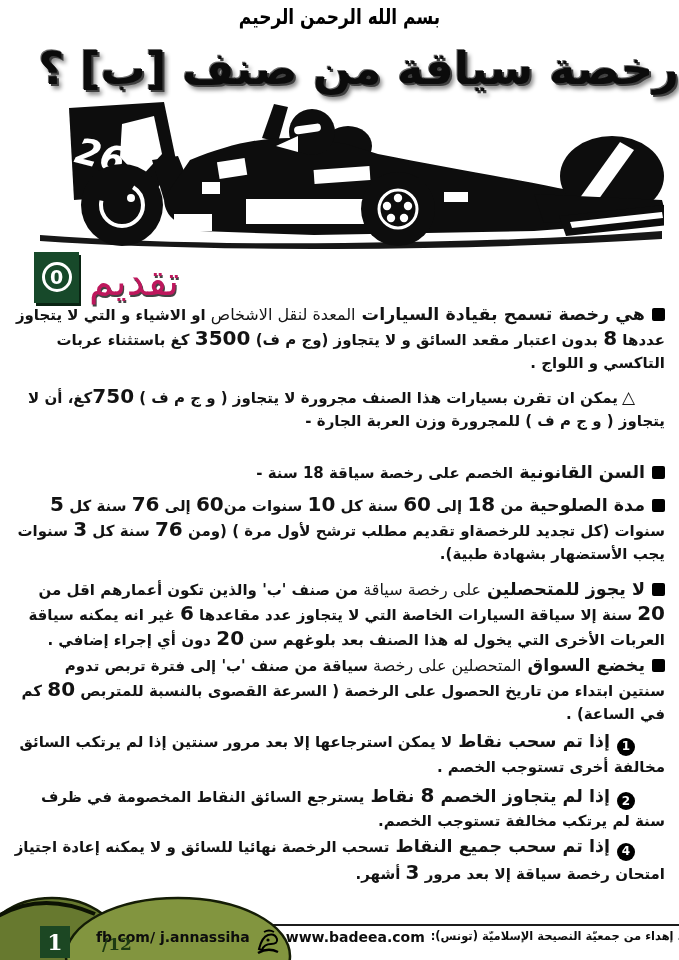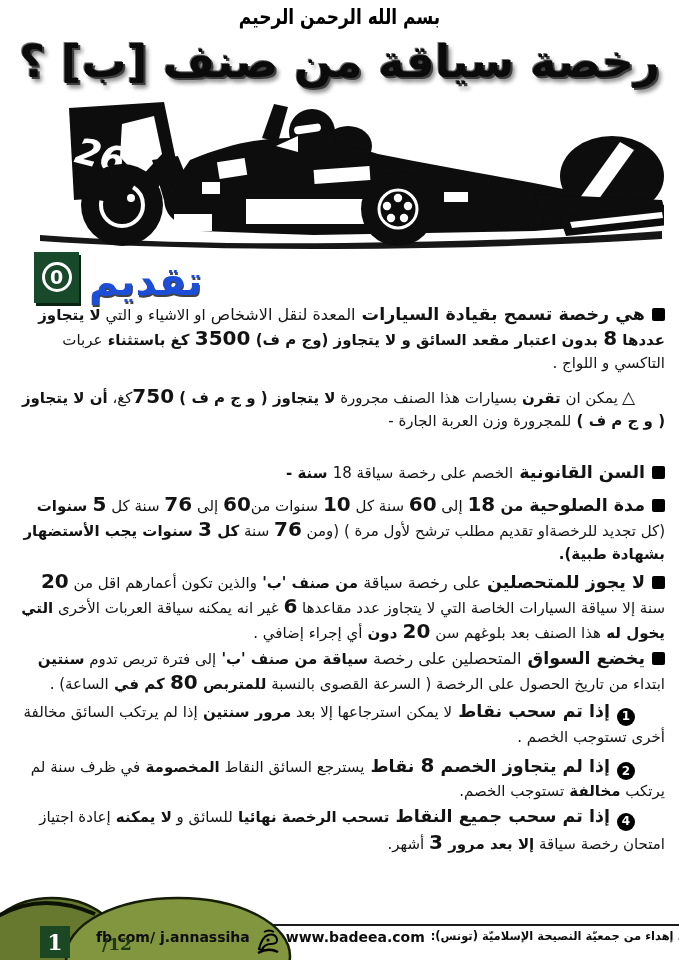--- a/index.html
+++ b/index.html
@@ -21,22 +21,22 @@
   .page{position:absolute;inset:0}
 
   
   .bismillah{
     position:absolute;top:6px;left:0;right:0;
     text-align:center;font-size:17px;font-weight:bold;
     transform:scaleY(1.25);letter-spacing:0;
     color:#000;
   }
   .title{
-    position:absolute;top:36px;left:0;right:0;
-    text-align:center;
+    position:absolute;top:43px;left:0;right:0;
+    text-align:right;
     font-size:45px;font-weight:bold;line-height:1.15;
     color:#0b0b0b;
     text-shadow:2px 2px 0 #3f3f3f, 4px 5px 4px rgba(0,0,0,.45), -1px -1px 0 #6e6e6e;
     white-space:nowrap;
   }
   .car{position:absolute;top:102px;left:14px;width:650px;height:148px}
 
   
   .sec-head{
     position:absolute;top:250px;left:34px;
@@ -46,55 +46,55 @@
     width:45px;height:51px;background:var(--green);
     display:flex;align-items:center;justify-content:center;
     box-shadow:2px 3px 0 #0a2413;
   }
   .zero-circle{
     width:30px;height:30px;border:3px solid #fff;border-radius:50%;
     color:#fff;display:flex;align-items:center;justify-content:center;
     font-size:19px;font-weight:bold;line-height:1;
   }
   .sec-title{
-    font-size:40px;font-weight:bold;color:#1d4ed8;
+    font-size:40px;font-weight:normal;color:#be185d;
     text-shadow:1px 2px 0 #444;
     margin-top:8px;
   }
 
   
   .content{
     position:absolute;top:303px;right:14px;left:14px;
     direction:rtl;text-align:right;
     font-size:15px;line-height:23px;color:#131313;
   }
   .para{margin-bottom:4px}
   .content .para:nth-child(1){margin-bottom:10px}
   .content .para:nth-child(2){margin-bottom:28px}
   .content .para:nth-child(3){margin-bottom:8px}
-  .content .para:nth-child(4){margin-bottom:4px}
+  .content .para:nth-child(4){margin-bottom:12px}
   .content .para:nth-child(5){margin-bottom:2px}
   .content .para:nth-child(6){margin-bottom:4px}
   .content .para:nth-child(7){margin-bottom:5px}
   .content .para:nth-child(n+8){margin-bottom:2px}
   .v-tri{text-indent:30px}
   .v-c{text-indent:30px}
   .v-sq2{margin-right:155px}
   .blt-sq{
     display:inline-block;width:13px;height:13px;background:#000;
     border-radius:2px;margin-left:7px;vertical-align:-1px;
   }
   .blt-tri{font-size:17px;font-weight:bold;margin-left:4px}
   .blt-c{
     display:inline-flex;width:18px;height:18px;border-radius:50%;
     background:#000;color:#fff;align-items:center;justify-content:center;
     font-size:12px;font-weight:bold;margin-left:7px;vertical-align:-3px;
     text-indent:0;
   }
-  .seg-n{font-weight:normal}
+  .seg-n{font-weight:bold}
   .seg-b{font-weight:bold}
   .seg-b2{font-weight:normal;font-size:16px}
   .seg-B{font-weight:bold;font-size:17.5px}
   .seg-N{font-weight:bold;font-size:20px}
 
   
   .footer-rule{
     position:absolute;top:924px;left:86px;right:0;
     border-top:2px solid #1c1c1c;
   }

